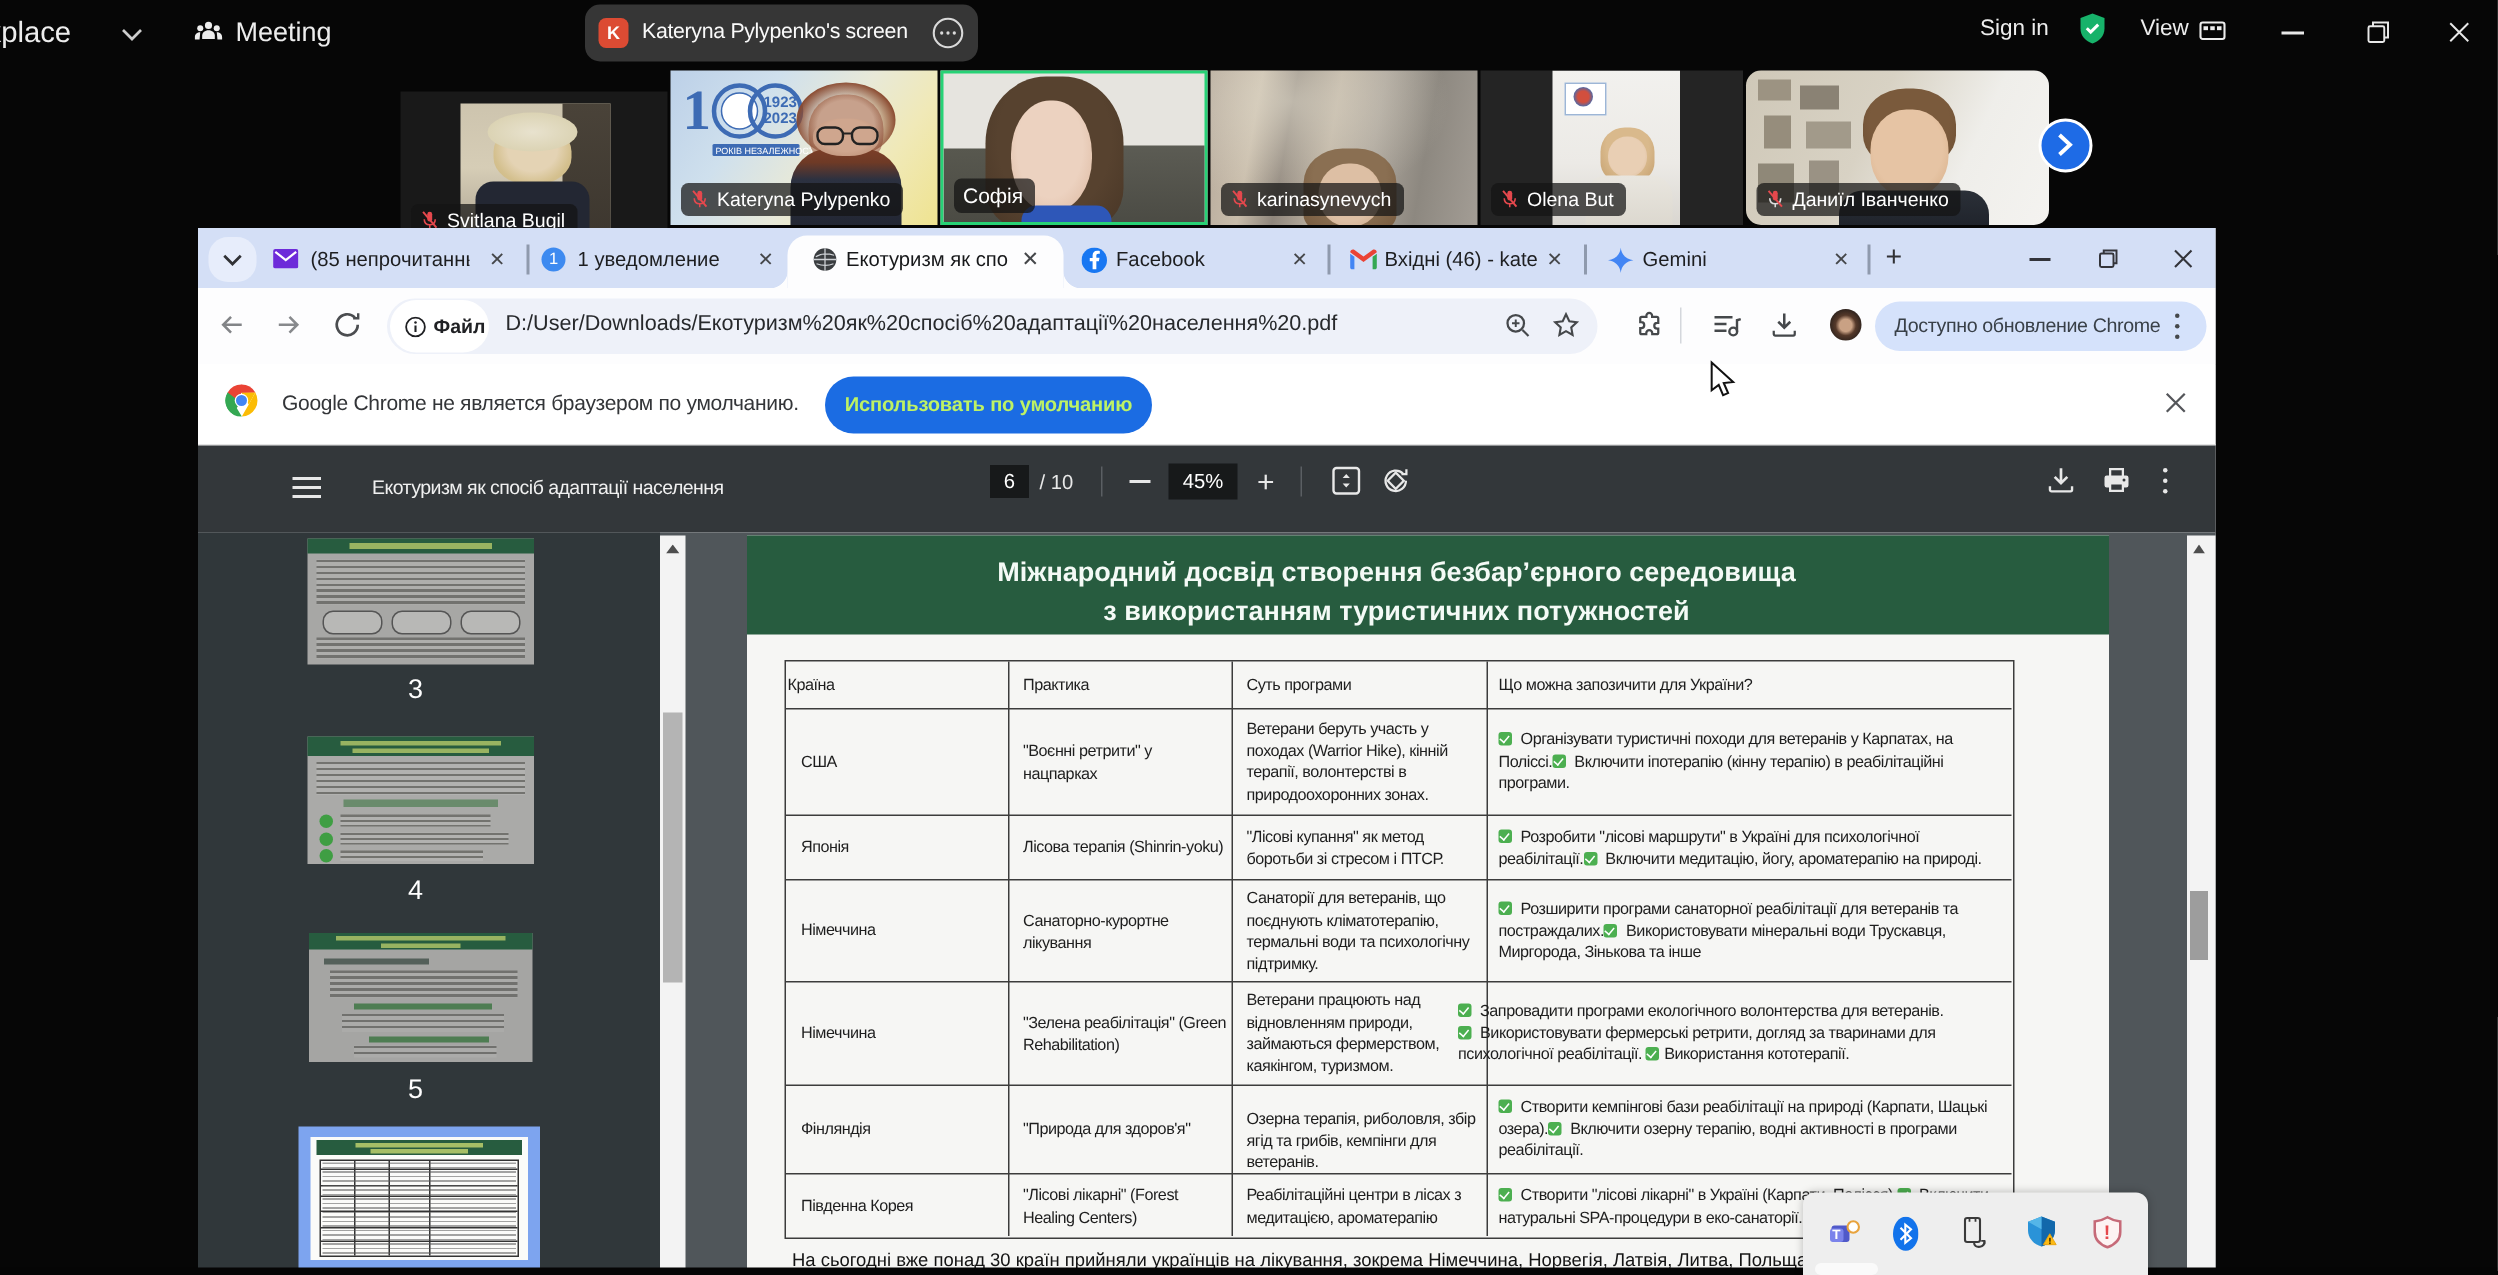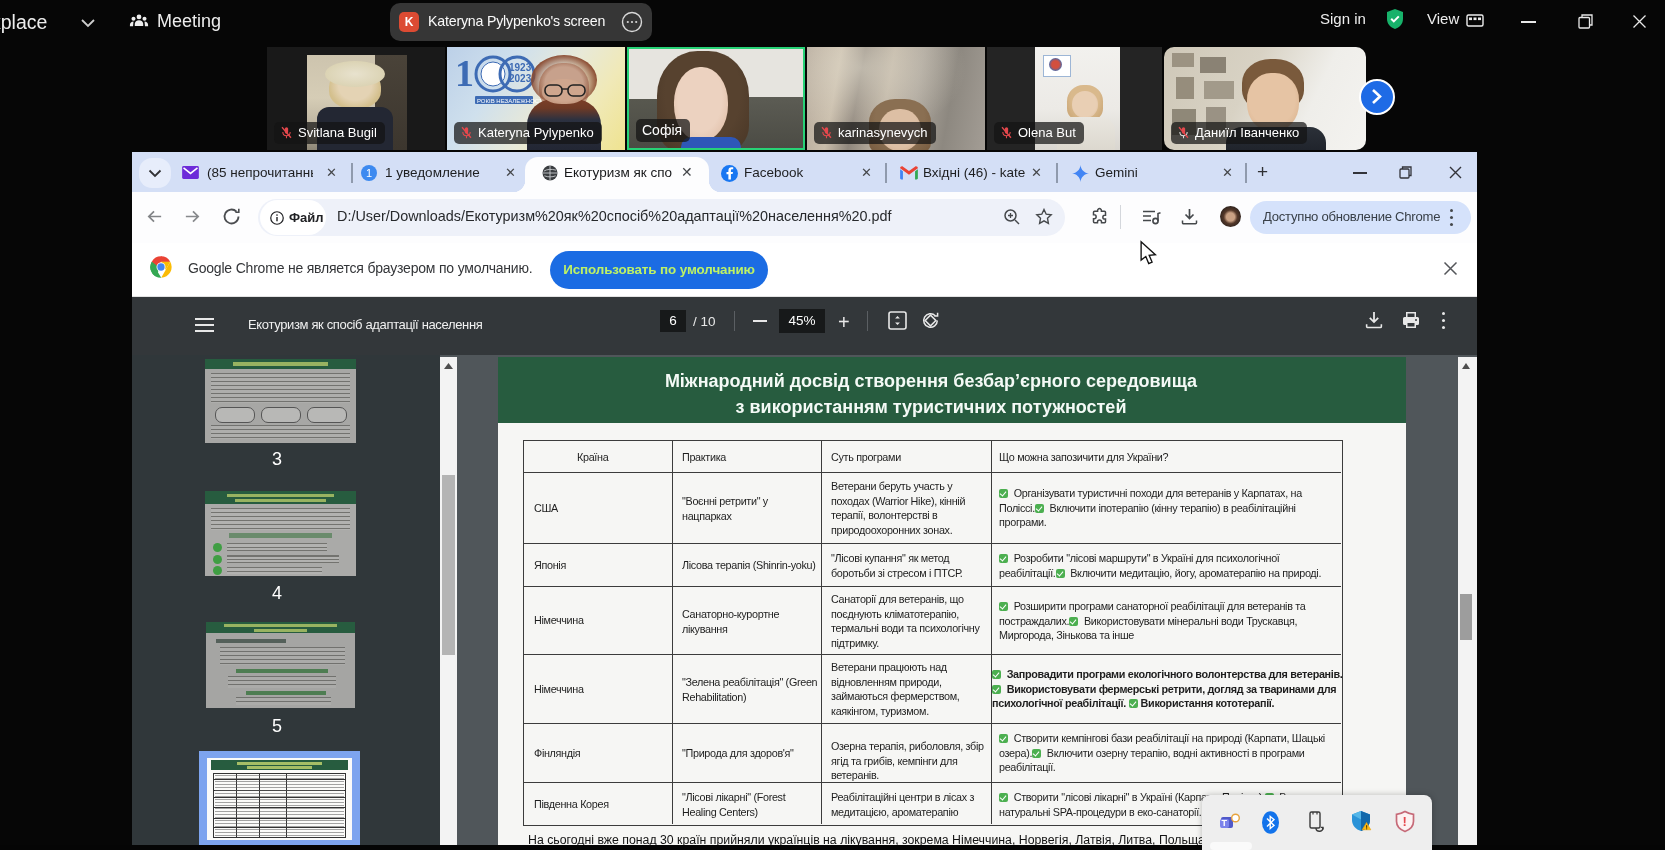--- a/index.html
+++ b/index.html
@@ -71,21 +71,21 @@
     <div class="abs" style="left:1521px;top:21px;width:15px;height:1.6px;background:#e8e8e8;"></div>
     <svg class="abs" style="left:1578px;top:14px" width="15" height="15" viewBox="0 0 15 15" fill="none" stroke="#e8e8e8" stroke-width="1.3">
         <rect x="1" y="3.5" width="10.5" height="10.5" rx="1"></rect>
         <path d="M4 3.5V1h10v10h-2.5"></path>
       </svg>
     <svg class="abs" style="left:1632px;top:14px" width="15" height="15" viewBox="0 0 15 15" stroke="#e8e8e8" stroke-width="1.3">
         <path d="M1.5 1.5l12 12M13.5 1.5l-12 12"></path>
       </svg>
   </div>
 
-  <div class="abs tile" style="left:267px;width:178px;background:#191919;">
+  <div class="abs tile" style="left:267px;width:178px;background:#191919;margin-top:14px;">
     <div class="abs" style="left:40px;top:8px;width:100px;height:95px;background:linear-gradient(180deg,#cdc4ae 0%,#d6cdb6 45%,#bdb4a0 75%,#8d8676 100%);"></div>
     <div class="abs" style="left:108px;top:8px;width:32px;height:95px;background:linear-gradient(180deg,#4a4339 0%,#3c362e 100%);"></div>
     <div class="abs" style="left:62px;top:22px;width:52px;height:40px;background:radial-gradient(ellipse at 50% 40%,#e4d3b4 45%,#d4c08e 70%,#cbb77f 100%);border-radius:45%;"></div>
     <div class="abs" style="left:58px;top:14px;width:60px;height:26px;background:radial-gradient(ellipse,#e8e2ce,#d6cda9);border-radius:50%;"></div>
     <div class="abs" style="left:50px;top:60px;width:76px;height:43px;background:#232733;border-radius:12px 12px 0 0;"></div>
     <div class="vlabel"><svg class="micico" viewBox="0 0 16 16">
           <rect x="6" y="1.5" width="4" height="8" rx="2" fill="#e5484d"></rect>
           <path d="M3.5 7.5c0 3.2 2 4.6 4.5 4.6s4.5-1.4 4.5-4.6M8 12.3V15" stroke="#e5484d" stroke-width="1.3" fill="none"></path>
           <path d="M2.5 1.5l11 13" stroke="#e5484d" stroke-width="1.6"></path>
         </svg>Svitlana Bugil</div>
@@ -404,21 +404,21 @@
         <div class="abs" id="tablebox" style="left:25px;top:83px;width:820px;height:386px;border:1.6px solid #3c3c3c;box-sizing:border-box;">
           <div class="abs" style="left:147.5px;top:0;width:1.3px;height:383px;background:#3c3c3c;"></div>
           <div class="abs" style="left:296.5px;top:0;width:1.3px;height:383px;background:#3c3c3c;"></div>
           <div class="abs" style="left:466.5px;top:0;width:1.3px;height:383px;background:#3c3c3c;"></div>
           <div class="abs" style="left:0;top:30.5px;width:817px;height:1.3px;background:#3c3c3c;"></div>
           <div class="abs" style="left:0;top:101.5px;width:817px;height:1.6px;background:#3c3c3c;"></div>
           <div class="abs" style="left:0;top:144.5px;width:817px;height:1.6px;background:#3c3c3c;"></div>
           <div class="abs" style="left:0;top:212.5px;width:817px;height:1.6px;background:#3c3c3c;"></div>
           <div class="abs" style="left:0;top:281.5px;width:817px;height:1.6px;background:#3c3c3c;"></div>
           <div class="abs" style="left:0;top:340.5px;width:817px;height:1.3px;background:#3c3c3c;"></div>
-          <div class="abs tcell" style="left:14px;top:9px;padding-left:39px;">Країна</div>
+          <div class="abs tcell" style="left:1px;top:9px;">Країна</div>
           <div class="abs tcell" style="left:158px;top:9px;">Практика</div>
           <div class="abs tcell" style="left:307px;top:9px;">Суть програми</div>
           <div class="abs tcell" style="left:475px;top:9px;">Що можна запозичити для України?</div>
 
           <div class="abs tcell" style="left:10px;top:60px;">США</div>
           <div class="abs tcell" style="left:158px;top:53px;">"Воєнні ретрити" у<br>нацпарках</div>
           <div class="abs tcell" style="left:307px;top:38px;">Ветерани беруть участь у<br>походах (Warrior Hike), кінній<br>терапії, волонтерстві в<br>природоохоронних зонах.</div>
           <div class="abs tcell" style="left:475px;top:45px;"><span class="chk"></span> Організувати туристичні походи для ветеранів у Карпатах, на<br>Поліссі.<span class="chk"></span> Включити іпотерапію (кінну терапію) в реабілітаційні<br>програми.</div>
 
           <div class="abs tcell" style="left:10px;top:117px;">Японія</div>
@@ -427,21 +427,21 @@
           <div class="abs tcell" style="left:475px;top:110px;"><span class="chk"></span> Розробити "лісові маршрути" в Україні для психологічної<br>реабілітації.<span class="chk"></span> Включити медитацію, йогу, ароматерапію на природі.</div>
 
           <div class="abs tcell" style="left:10px;top:172px;">Німеччина</div>
           <div class="abs tcell" style="left:158px;top:166px;">Санаторно-курортне<br>лікування</div>
           <div class="abs tcell" style="left:307px;top:151px;">Санаторії для ветеранів, що<br>поєднують кліматотерапію,<br>термальні води та психологічну<br>підтримку.</div>
           <div class="abs tcell" style="left:475px;top:158px;"><span class="chk"></span> Розширити програми санаторної реабілітації для ветеранів та<br>постраждалих.<span class="chk"></span> Використовувати мінеральні води Трускавця,<br>Миргорода, Зінькова та інше</div>
 
           <div class="abs tcell" style="left:10px;top:241px;">Німеччина</div>
           <div class="abs tcell" style="left:158px;top:234px;">"Зелена реабілітація" (Green<br>Rehabilitation)</div>
           <div class="abs tcell" style="left:307px;top:219px;">Ветерани працюють над<br>відновленням природи,<br>займаються фермерством,<br>каякінгом, туризмом.</div>
-          <div class="abs tcell" style="left:468px;top:226px;font-weight:bold;"><span class="chk"></span> Запровадити програми екологічного волонтерства для ветеранів.<br><span class="chk"></span> Використовувати фермерські ретрити, догляд за тваринами для<br>психологічної реабілітації. <span class="chk"></span>Використання кототерапії.</div>
+          <div class="abs tcell" style="left:448px;top:226px;"><span class="chk"></span> Запровадити програми екологічного волонтерства для ветеранів.<br><span class="chk"></span> Використовувати фермерські ретрити, догляд за тваринами для<br>психологічної реабілітації. <span class="chk"></span>Використання кототерапії.</div>
 
           <div class="abs tcell" style="left:10px;top:305px;">Фінляндія</div>
           <div class="abs tcell" style="left:158px;top:305px;">"Природа для здоров'я"</div>
           <div class="abs tcell" style="left:307px;top:298px;">Озерна терапія, риболовля, збір<br>ягід та грибів, кемпінги для<br>ветеранів.</div>
           <div class="abs tcell" style="left:475px;top:290px;"><span class="chk"></span> Створити кемпінгові бази реабілітації на природі (Карпати, Шацькі<br>озера).<span class="chk"></span> Включити озерну терапію, водні активності в програми<br>реабілітації.</div>
 
           <div class="abs tcell" style="left:10px;top:356px;">Південна Корея</div>
           <div class="abs tcell" style="left:158px;top:349px;">"Лісові лікарні" (Forest<br>Healing Centers)</div>
           <div class="abs tcell" style="left:307px;top:349px;">Реабілітаційні центри в лісах з<br>медитацією, ароматерапію</div>
           <div class="abs tcell" style="left:475px;top:349px;"><span class="chk"></span> Створити "лісові лікарні" в Україні (Карпати, Полісся) <span class="chk"></span> Включити<br>натуральні SPA-процедури в еко-санаторії.</div>

